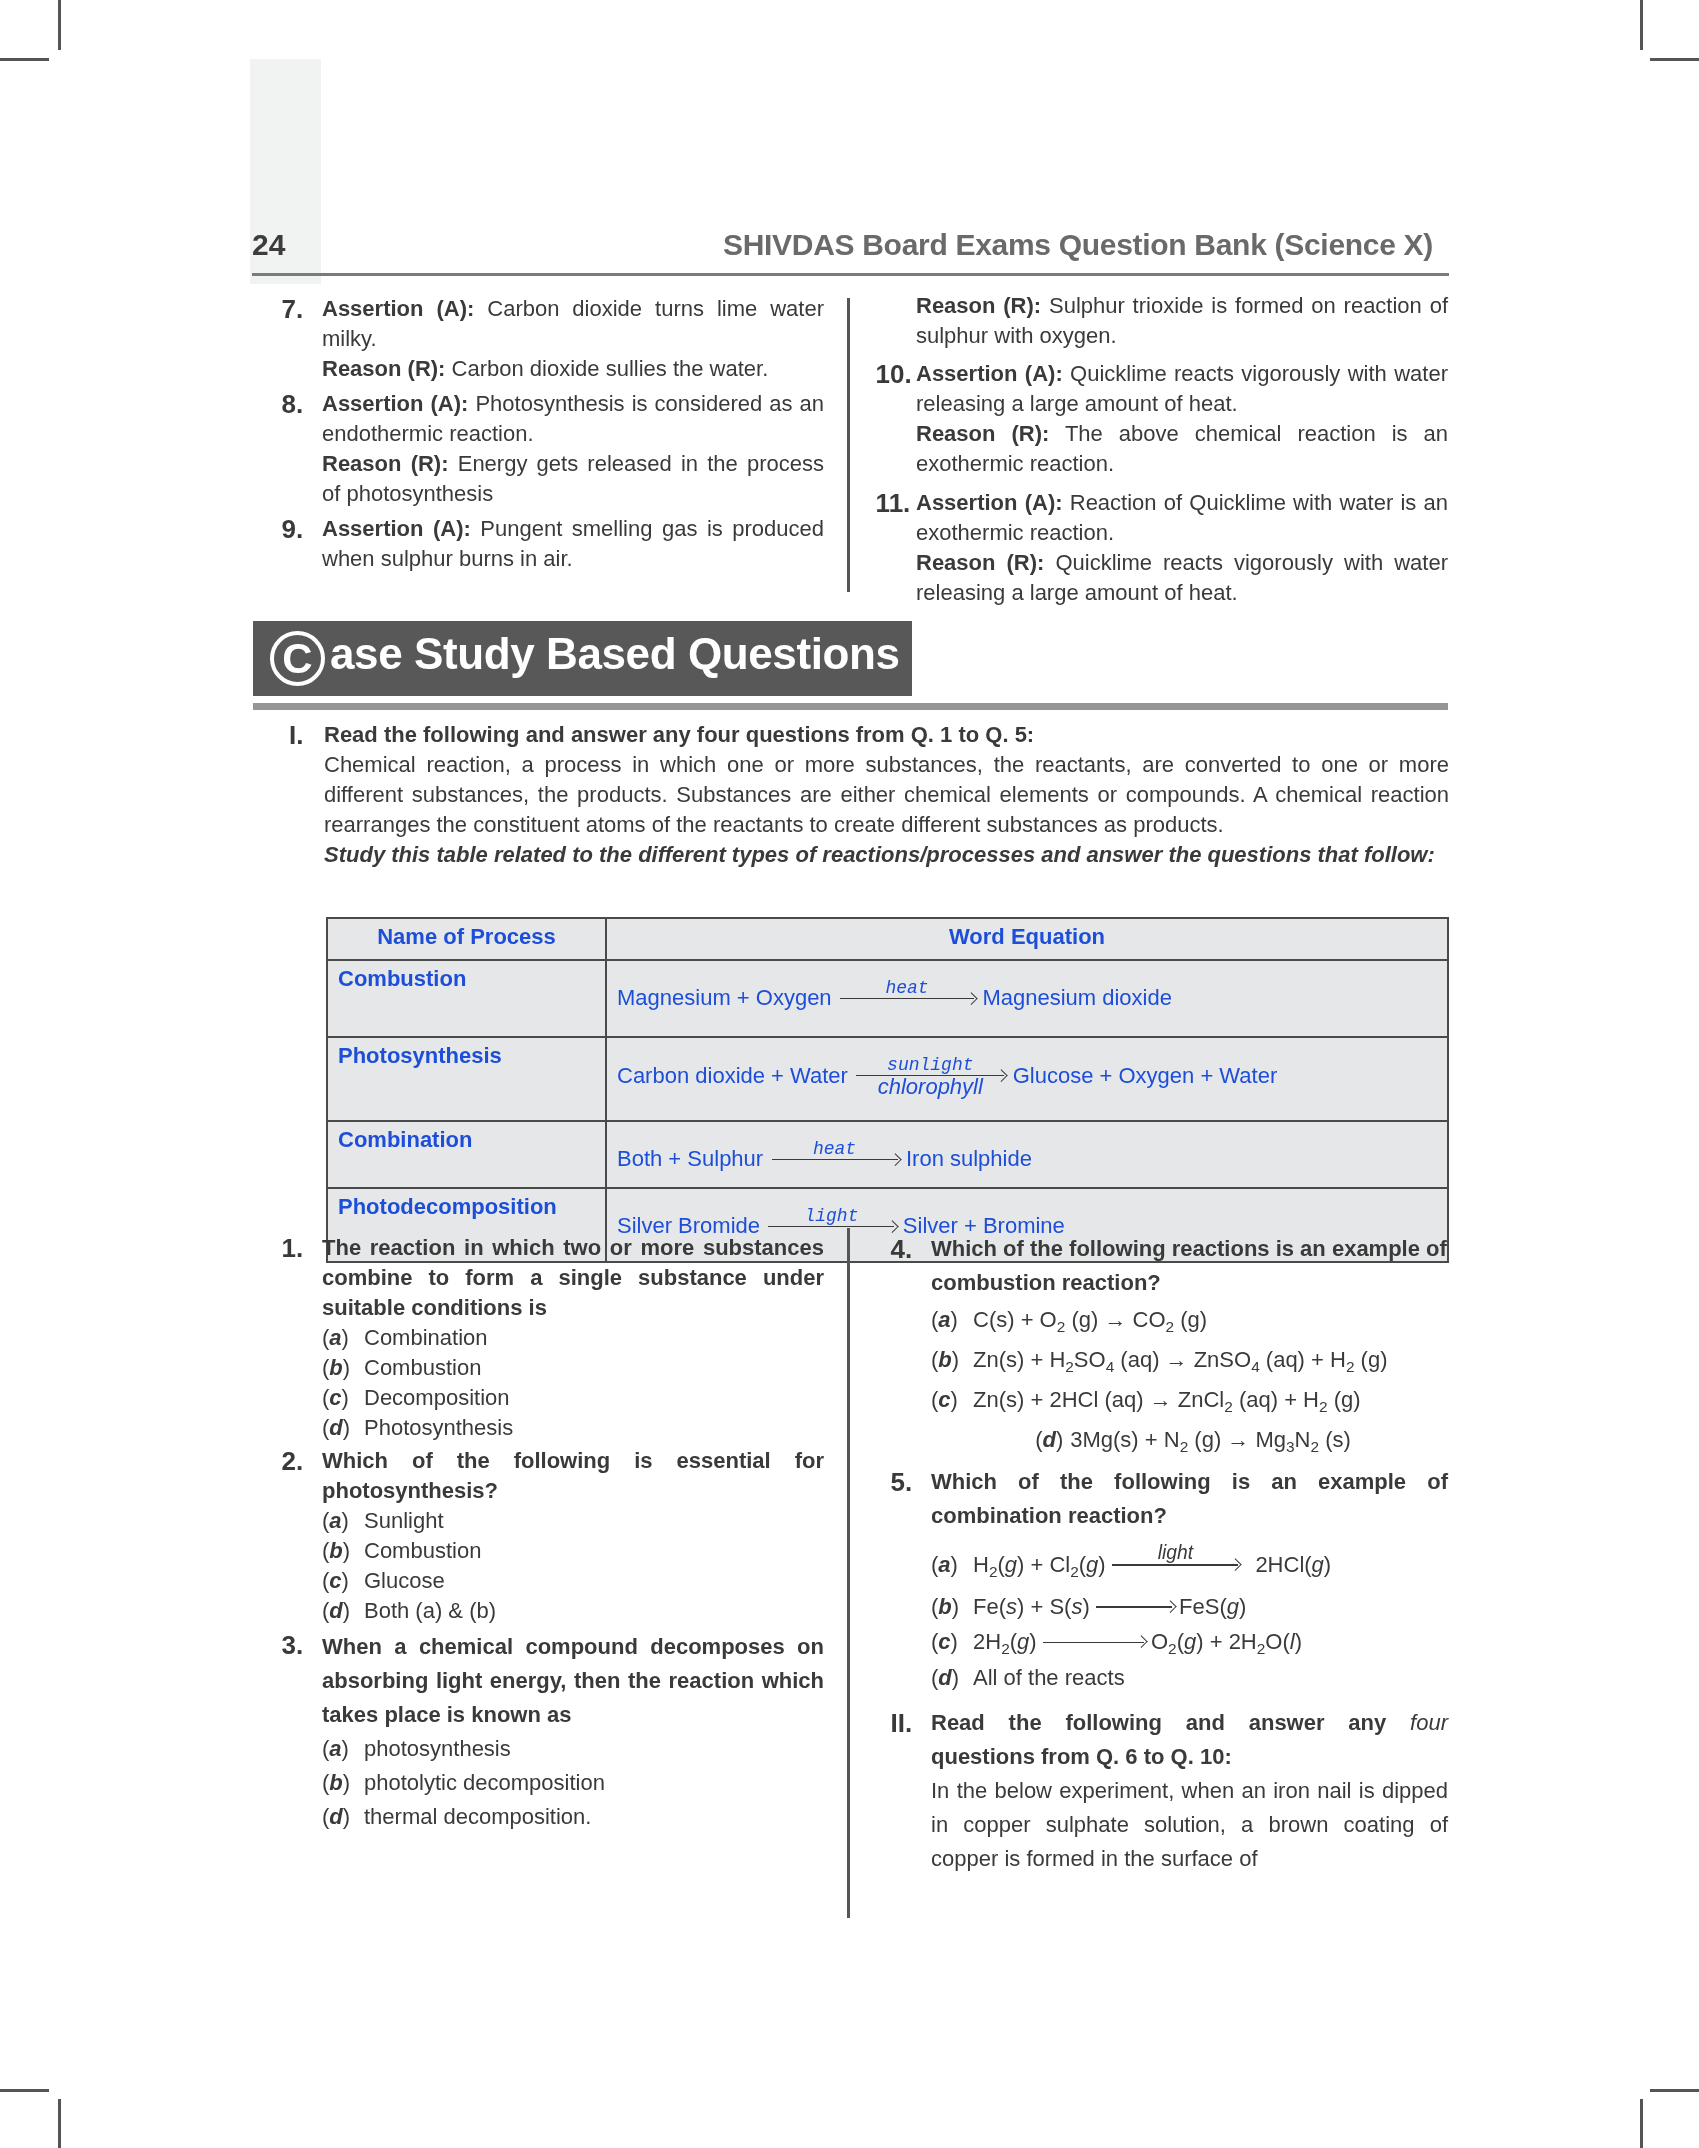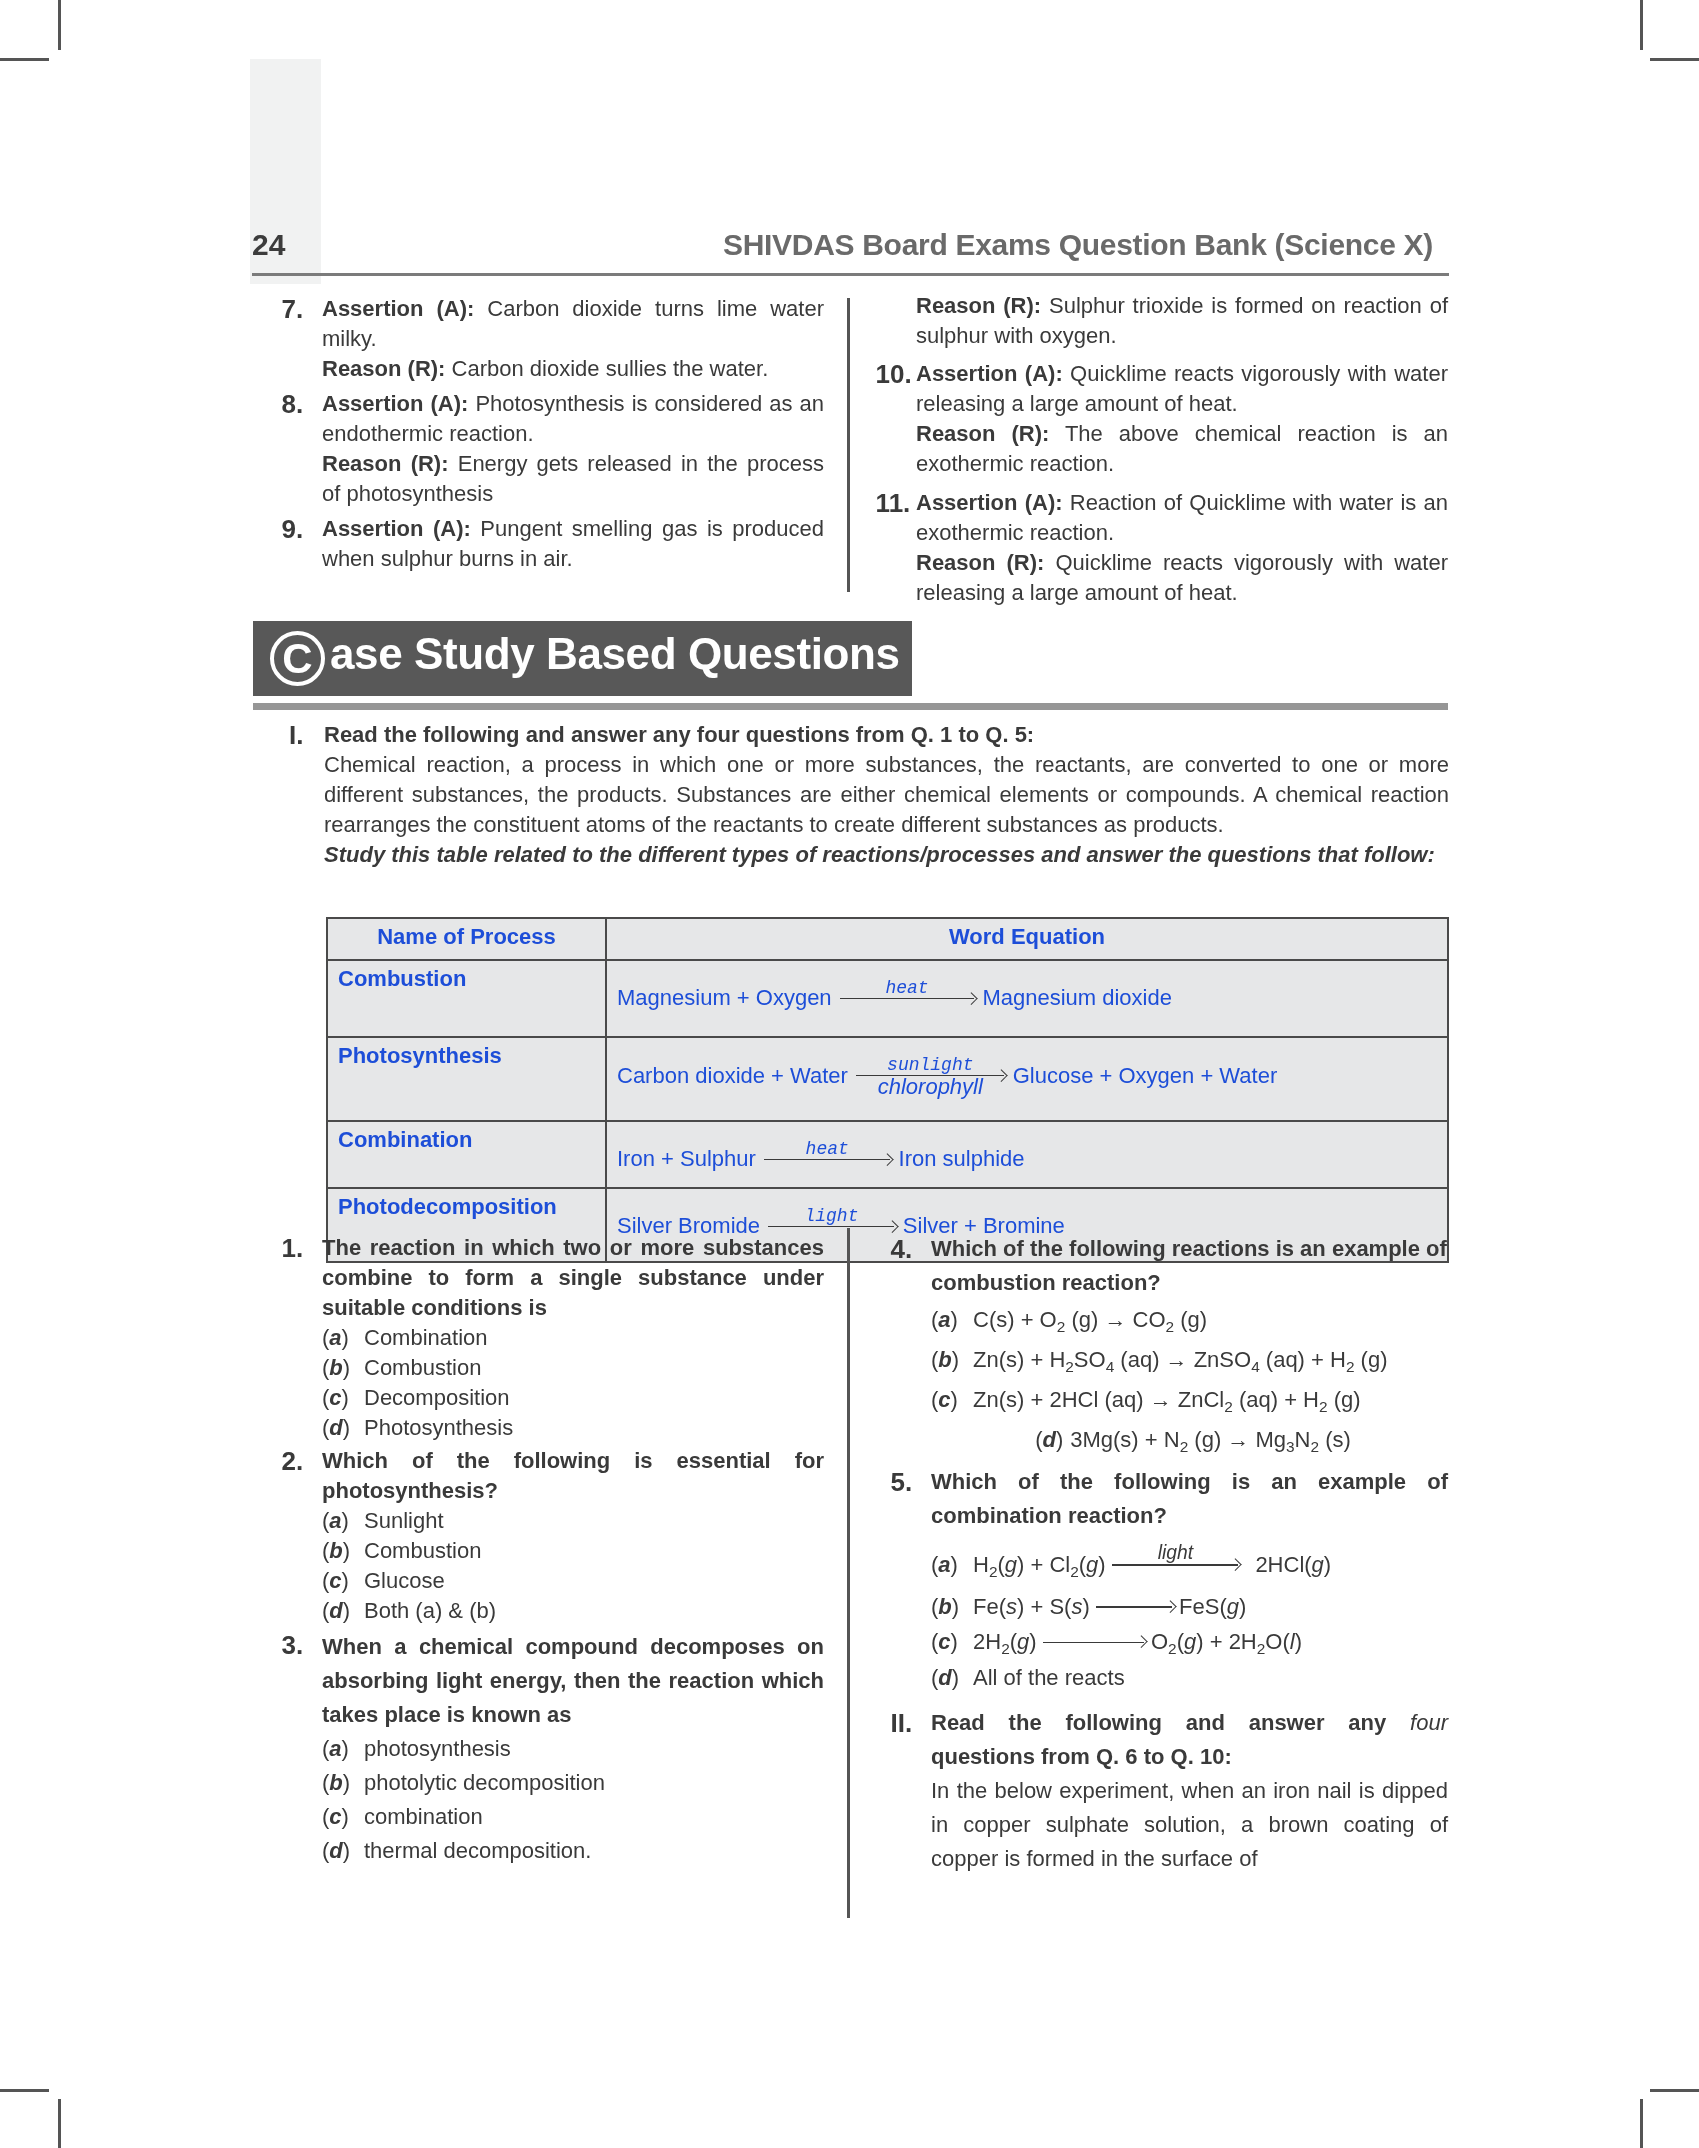--- a/index.html
+++ b/index.html
@@ -120,21 +120,21 @@
               <span class="lab2">chlorophyll</span>
             </span>
             <span>Glucose + Oxygen + Water</span>
           </div>
         </td>
       </tr>
       <tr>
         <td class="name" style="height: 55px;">Combination</td>
         <td>
           <div class="eq">
-            <span>Iron + Sulphur</span>
+            <span>Both + Sulphur</span>
             <span class="arrow">
               <span class="lab">heat</span>
               <span class="line" style="width: 126px;"></span>
             </span>
             <span>Iron sulphide</span>
           </div>
         </td>
       </tr>
       <tr>
         <td class="name" style="height: 62px;">Photodecomposition</td>
@@ -167,21 +167,20 @@
       <span class="opt"><span class="optl">(<span class="i b">a</span>)</span><span>Sunlight</span></span>
       <span class="opt"><span class="optl">(<span class="i b">b</span>)</span><span>Combustion</span></span>
       <span class="opt"><span class="optl">(<span class="i b">c</span>)</span><span>Glucose</span></span>
       <span class="opt"><span class="optl">(<span class="i b">d</span>)</span><span>Both (a) &amp; (b)</span></span>
     </div>
     <div class="q" style="margin-bottom: 3.4px;">
       <span class="num">3.</span>
       <div class="b just" style="line-height: 34px;">When a chemical compound decomposes on absorbing light energy, then the reaction which takes place is known as</div>
       <span class="opt" style="line-height: 34px;"><span class="optl">(<span class="i b">a</span>)</span><span>photosynthesis</span></span>
       <span class="opt" style="line-height: 34px;"><span class="optl">(<span class="i b">b</span>)</span><span>photolytic decomposition</span></span>
-      <span class="opt" style="line-height: 34px;"><span class="optl">(<span class="i b">c</span>)</span><span>combination</span></span>
       <span class="opt" style="line-height: 34px;"><span class="optl">(<span class="i b">d</span>)</span><span>thermal decomposition.</span></span>
     </div>
   </div>
 <div class="vdiv" style="left:847px;top:1228px;height:690px;"></div>
 <div class="col" id="mcq-right" style="left:894px;top:1232px;width:554px;">
     <div class="q" style="line-height: 34px;">
       <span class="num">4.</span>
       <div class="b">Which of the following reactions is an example of combustion reaction?</div>
       <span class="opt" style="line-height: 40px;"><span class="optl">(<span class="i b">a</span>)</span><span>C(s) + O<sub>2</sub> (g) → CO<sub>2</sub> (g)</span></span>
       <span class="opt" style="line-height: 40px;"><span class="optl">(<span class="i b">b</span>)</span><span>Zn(s) + H<sub>2</sub>SO<sub>4</sub> (aq) → ZnSO<sub>4</sub> (aq) + H<sub>2</sub> (g)</span></span>

